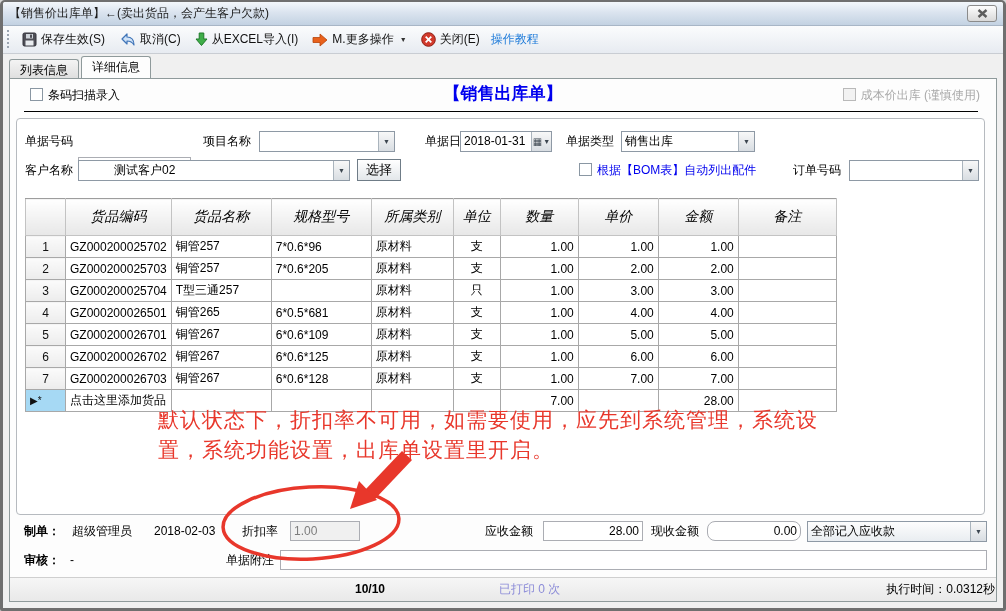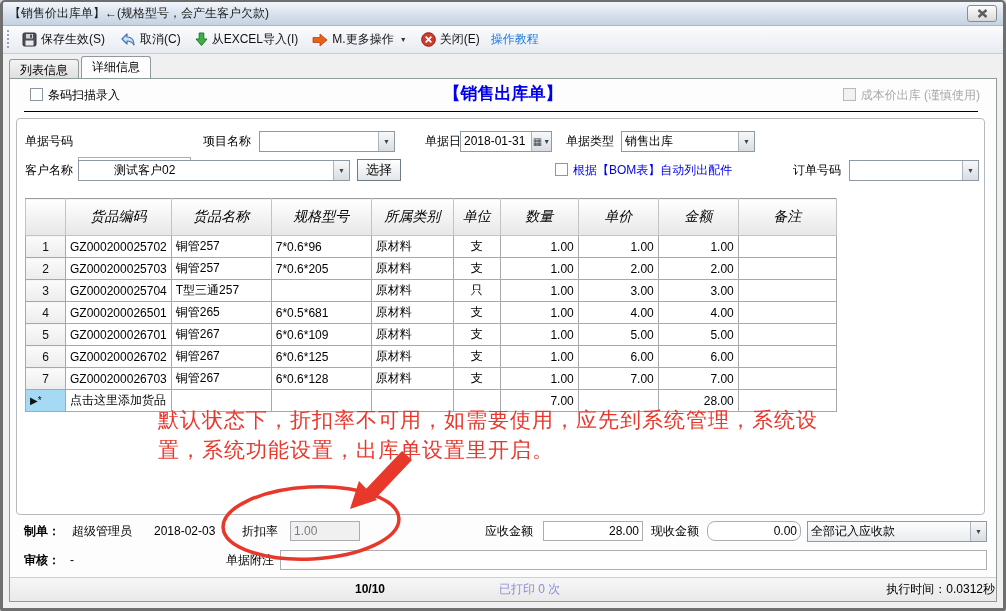--- a/index.html
+++ b/index.html
@@ -63,21 +63,21 @@
   .statusbar{ position:absolute; left:0; bottom:0; width:100%; height:24px;
               background:linear-gradient(#f6f6f6,#e9e9e9); border-top:1px solid #cfcfcf; }
   .statusbar span{ position:absolute; font-size:12px; line-height:23px; }
 </style>
 </head>
 <body>
 
 <div class="window">
 
   <div class="titlebar">
-    <span class="title">【销售价出库单】←(规格型号，会产生客户欠款)</span>
+    <span class="title">【销售价出库单】←(卖出货品，会产生客户欠款)</span>
     <span class="btn-close-win">
       <svg width="11" height="9" viewBox="0 0 11 9">
         <path d="M1.5 1 L9.5 8 M9.5 1 L1.5 8" stroke="#5c5c5c" stroke-width="2.4"></path>
       </svg>
     </span>
   </div>
 
   <div class="toolbar">
     <span class="grip"></span>
     <span class="tbtn">
@@ -156,21 +156,21 @@
         <span class="val">销售出库</span>
         <span class="dd">▼</span>
       </div>
 
       <span class="lbl" style="left:8px; top:41px;">客户名称</span>
       <div class="combo" style="left:61px; top:41px; width:272px;padding-left:32px;">
         <span class="val">测试客户02</span>
         <span class="dd">▼</span>
       </div>
       <button class="sel-btn" style="left:340px; top:40px;">选择</button>
-      <span class="lbl" style="left:538px; top:41px; color:#0000ee;">
+      <span class="lbl" style="left:562px; top:41px; color:#0000ee;">
         <span class="chkbox"></span><span>根据【BOM表】自动列出配件</span>
       </span>
       <span class="lbl" style="left:776px; top:41px;">订单号码</span>
       <div class="combo" style="left:832px; top:41px; width:130px;">
         <span class="val"></span>
         <span class="dd">▼</span>
       </div>
 
       <table class="grid">
         <colgroup>

